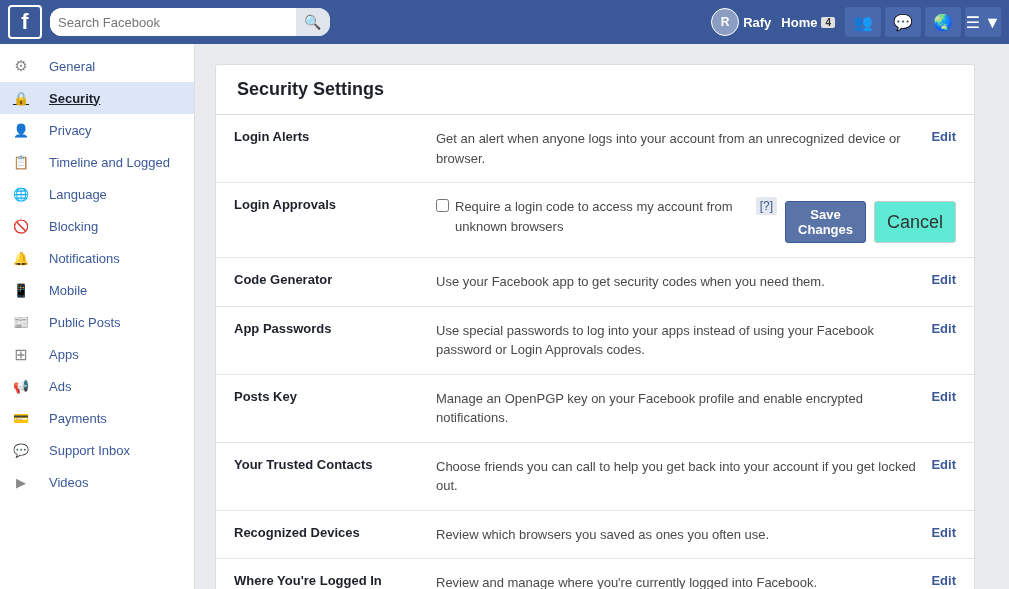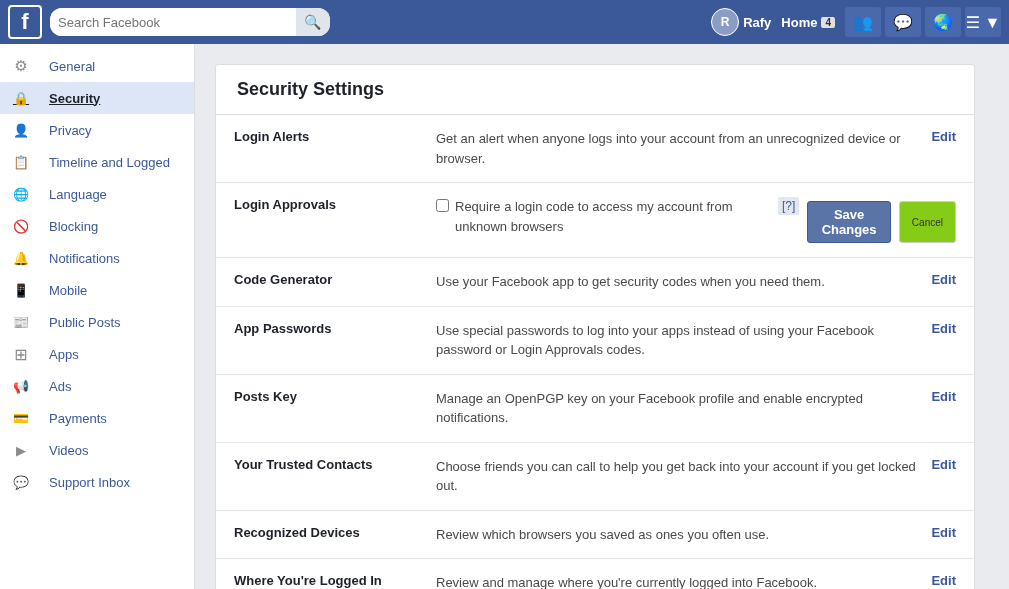--- a/index.html
+++ b/index.html
@@ -220,26 +220,26 @@
       background: #5b74a8;
       color: #fff;
       border: 1px solid #3b5998;
       border-radius: 3px;
       padding: 5px 12px;
       font-size: 13px;
       cursor: pointer;
       font-weight: bold;
     }
     .btn-cancel {
-      background: #84cc16;
+      background: #5eead4;
       color: #333;
       border: 1px solid #ccc;
       border-radius: 3px;
       padding: 5px 12px;
-      font-size: 10px;
+      font-size: 18px;
       cursor: pointer;
     }
   </style>
 </head>
 <body>
 
 <nav id="topnav">
   <div id="fb-logo">f</div>
   <div id="search-box">
     <input id="search-input" type="text" placeholder="Search Facebook" style="">
@@ -341,29 +341,29 @@
       <span>Ads</span>
     </div>
     <div class="sidebar-item">
       <div class="sidebar-icon">
           <span class="icon-payments"></span>
         </div>
       <span>Payments</span>
     </div>
     <div class="sidebar-item">
       <div class="sidebar-icon">
+          <span class="icon-support"></span>
+        </div>
+      <span>Support Inbox</span>
+    </div>
+    <div class="sidebar-item">
+      <div class="sidebar-icon">
           <span class="icon-videos"></span>
         </div>
       <span>Videos</span>
-    </div>
-    <div class="sidebar-item">
-      <div class="sidebar-icon">
-          <span class="icon-support"></span>
-        </div>
-      <span>Support Inbox</span>
     </div>
   </aside>
 
   <main id="main">
     <div id="content-box">
       <div id="content-header">Security Settings</div>
 
       <div class="settings-row">
         <div class="row-label">Login Alerts</div>
         <div class="row-desc">Get an alert when anyone logs into your account from an unrecognized device or browser.</div>

